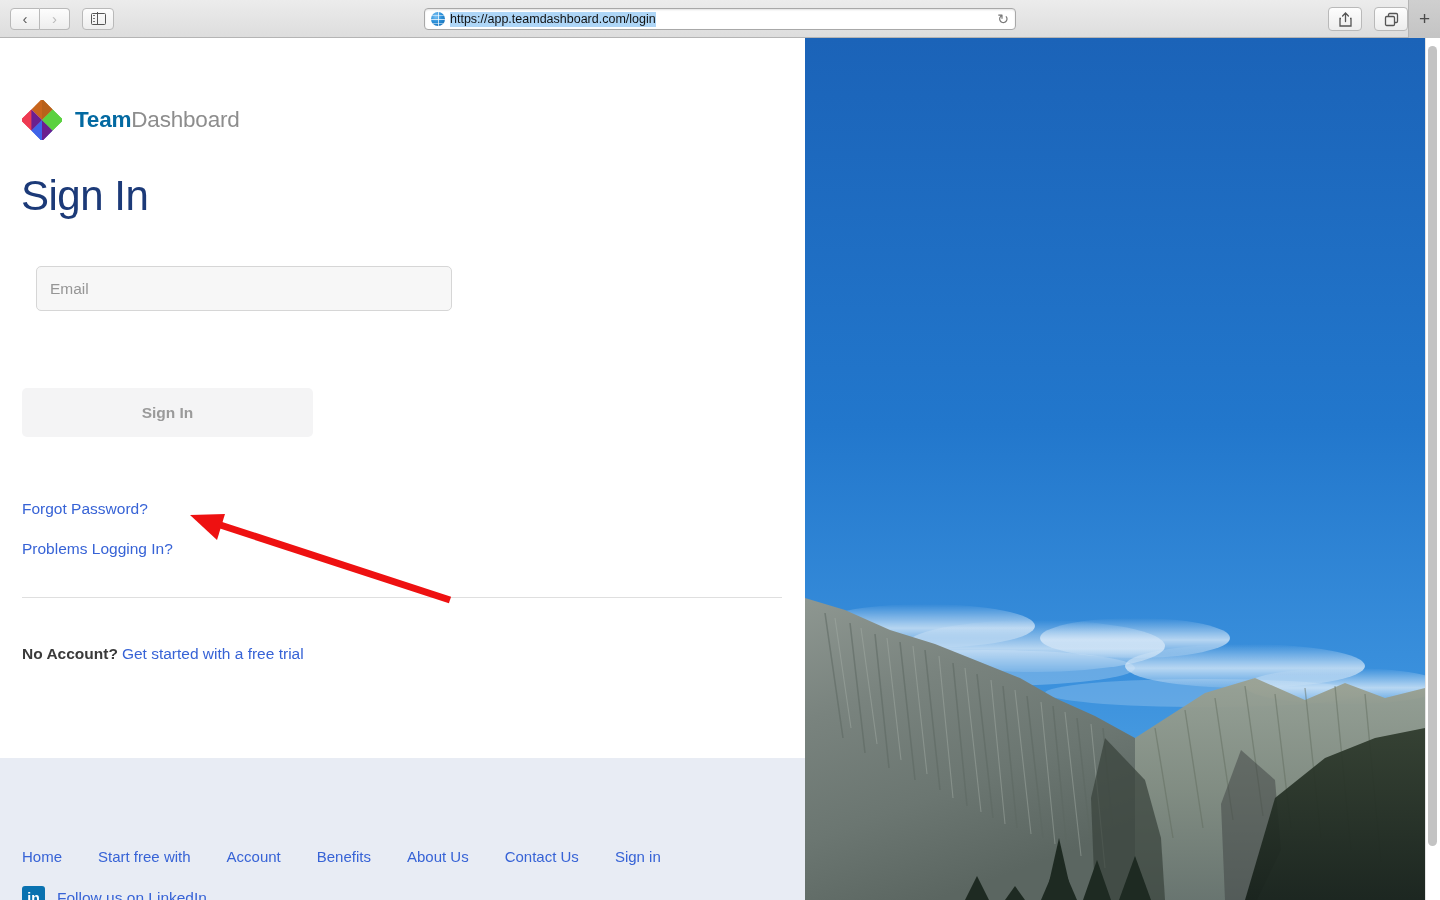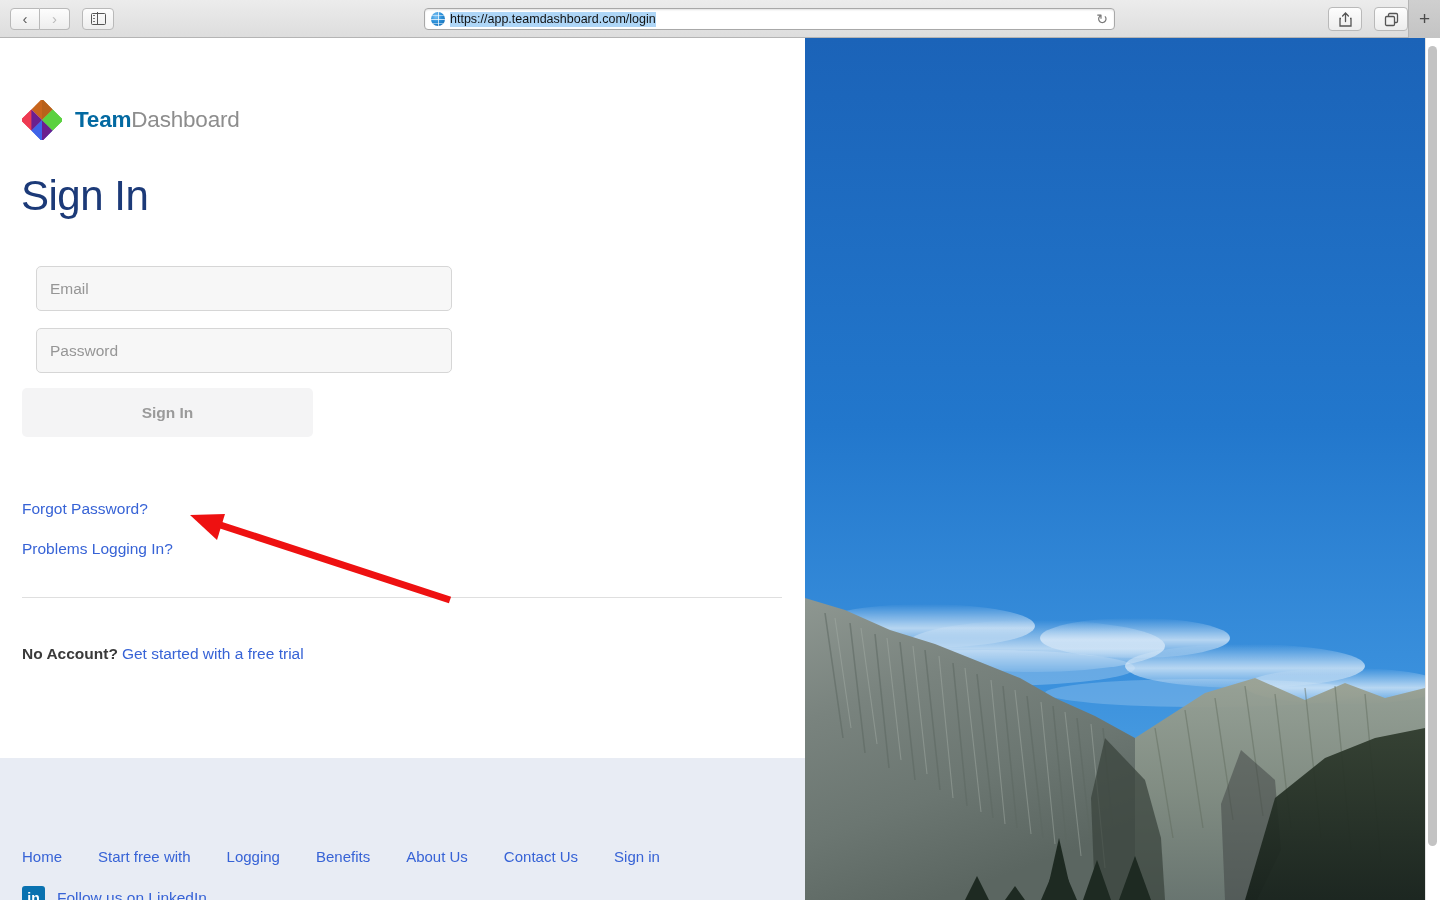--- a/index.html
+++ b/index.html
@@ -47,21 +47,21 @@
   .sidebar-glyph::before {
     content: ""; position: absolute;
     left: 1.5px; top: 1.5px;
     width: 2px; height: 1.2px;
     background: #777;
     box-shadow: 0 3px 0 #777, 0 6px 0 #777;
   }
 
   .url-bar {
     position: absolute; left: 424px; top: 8px;
-    width: 691px; height: 22px;
+    width: 592px; height: 22px;
     background: #ffffff;
     border: 1px solid #a8a8a8;
     border-radius: 4px;
     display: flex; align-items: center;
     padding: 0 6px;
     box-shadow: inset 0 1px 2px rgba(0,0,0,.12);
   }
   .favicon {
     width: 14px; height: 14px; border-radius: 50%;
     background: radial-gradient(circle at 35% 30%, #7fc4f5 0%, #2b8fd8 45%, #1064a8 100%);
@@ -291,39 +291,38 @@
       </div>
       <div class="brand">
         <span class="b1">Team</span><span class="b2">Dashboard</span>
       </div>
     </div>
 
     <h1 class="signin-title">Sign In</h1>
 
     <input class="field email" type="text" placeholder="Email" style="">
 
-    <input class="field password" type="password" placeholder="Password" style="">
 
     <button class="signin-btn">Sign In</button>
 
     <a class="link forgot-link" href="#">Forgot Password?</a>
 
     <a class="link problems-link" href="#">Problems Logging In?</a>
 
     <div class="divider"></div>
 
     <div class="no-account">
       <span class="strong">No Account?</span><a class="link" href="#">Get started with a free trial</a>
     </div>
 
     <div class="footer">
       <div class="footer-nav">
         <a class="link" href="#">Home</a>
         <a class="link" href="#">Start free with</a>
-        <a class="link" href="#">Logging</a>
+        <a class="link" href="#">Account</a>
         <a class="link" href="#">Benefits</a>
         <a class="link" href="#">About Us</a>
         <a class="link" href="#">Contact Us</a>
         <a class="link" href="#">Sign in</a>
       </div>
       <div class="social-row">
         <span class="li-icon">in</span>
         <a class="link" href="#">Follow us on LinkedIn</a>
       </div>
     </div>

